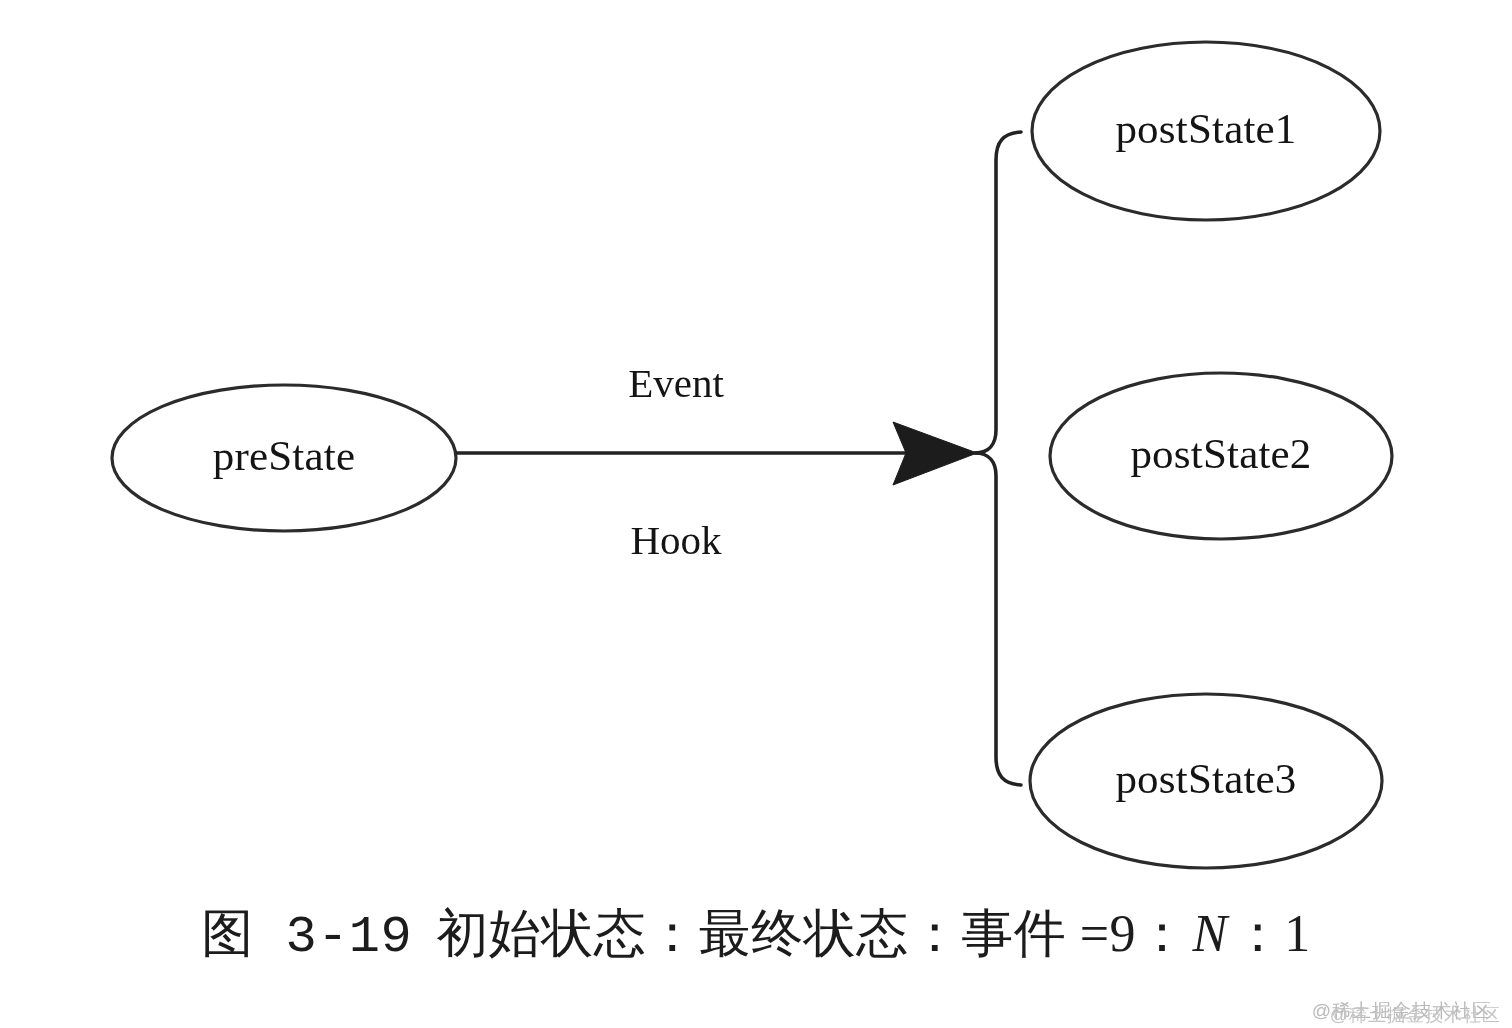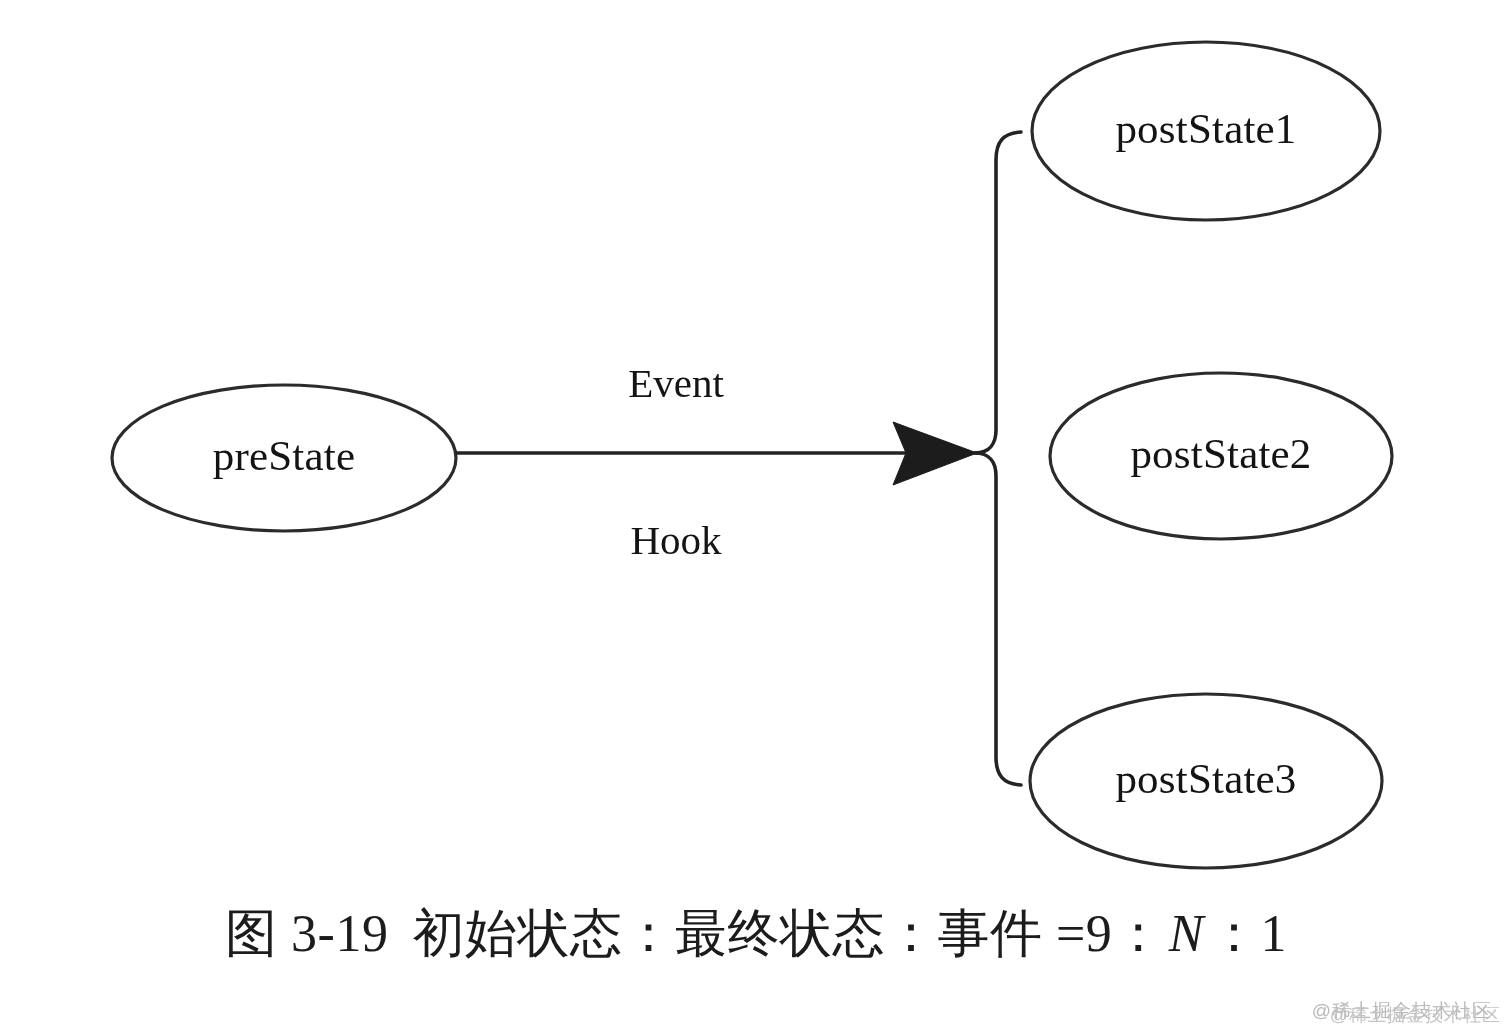--- a/index.html
+++ b/index.html
@@ -82,21 +82,21 @@
     left: 0;
     top: 898px;
     width: 1512px;
     text-align: center;
     font-family: "Liberation Serif", "DejaVu Serif", serif;
     font-size: 52px;
     line-height: 72px;
     color: #1c1c1c;
     letter-spacing: 0.5px;
   }
-  .cap-fignum { margin-right: 24px; }
+  .cap-fignum { margin-right: 24px; font-family: Liberation Mono, monospace; }
   .cap-italic {
     font-style: italic;
     font-family: "Liberation Serif", "DejaVu Serif", serif;
     padding: 0 4px;
   }
   .cap-seg { white-space: pre; }
 
   
   #watermark {
     position: absolute;

